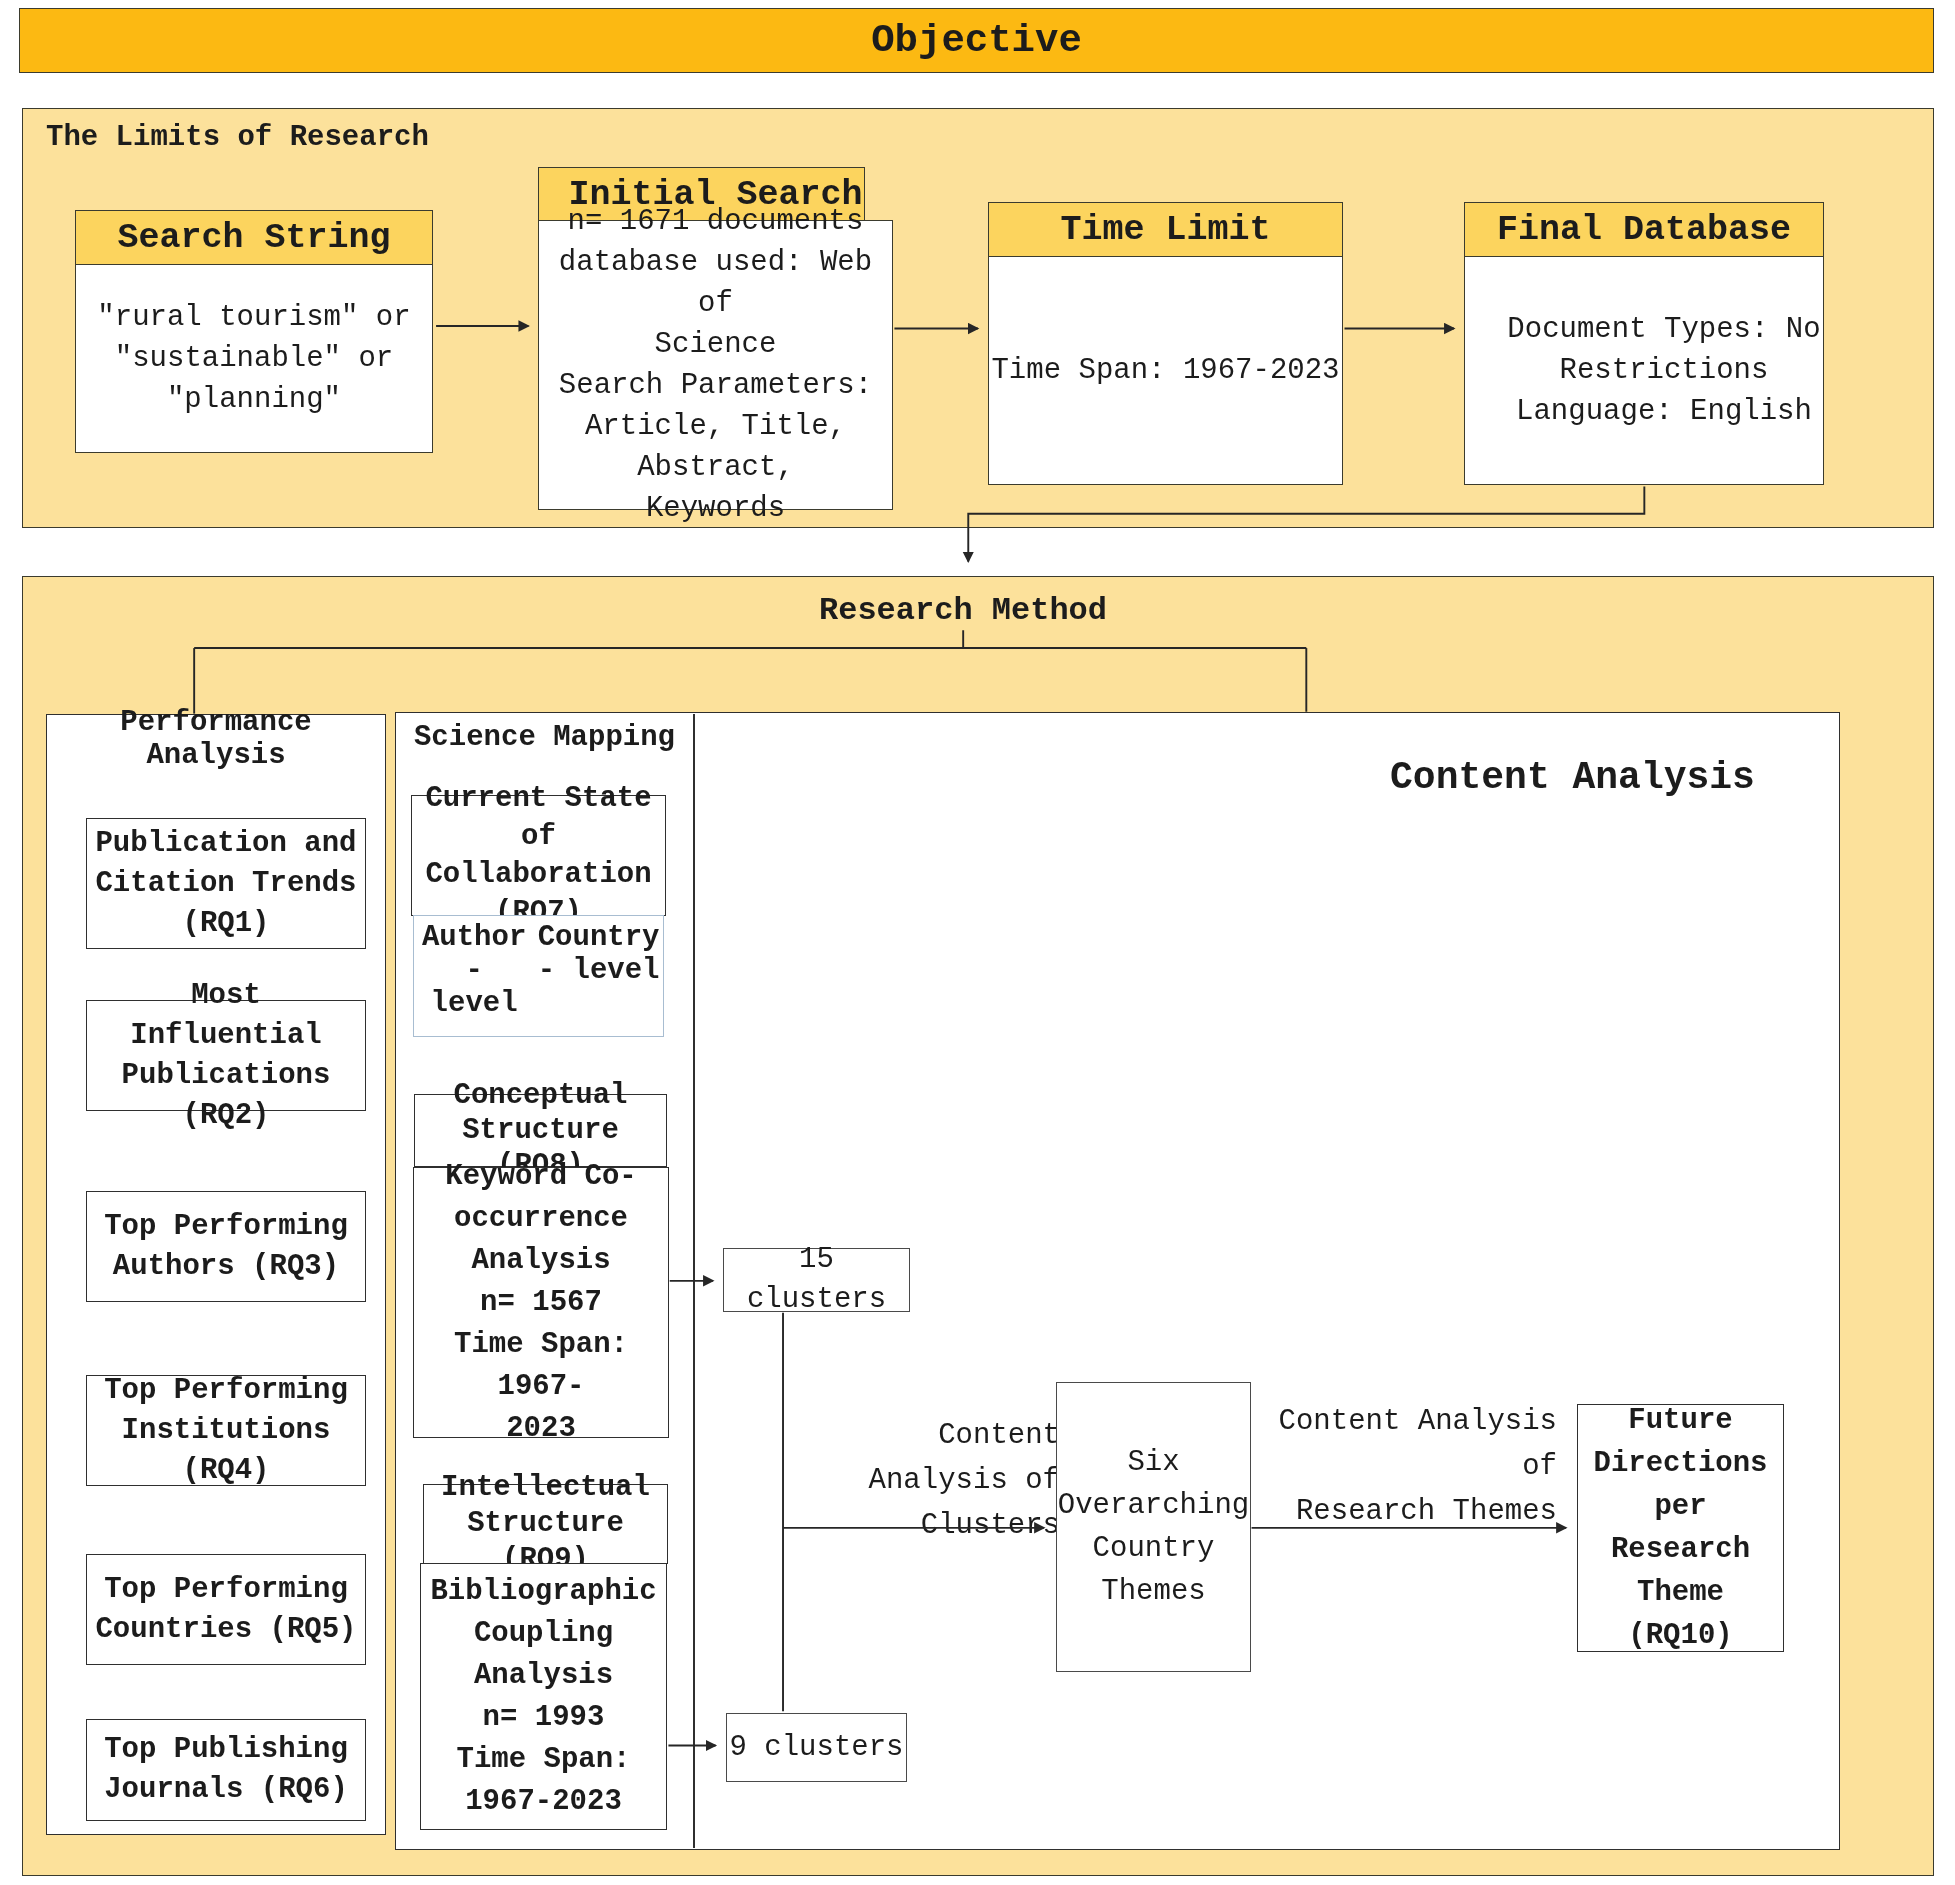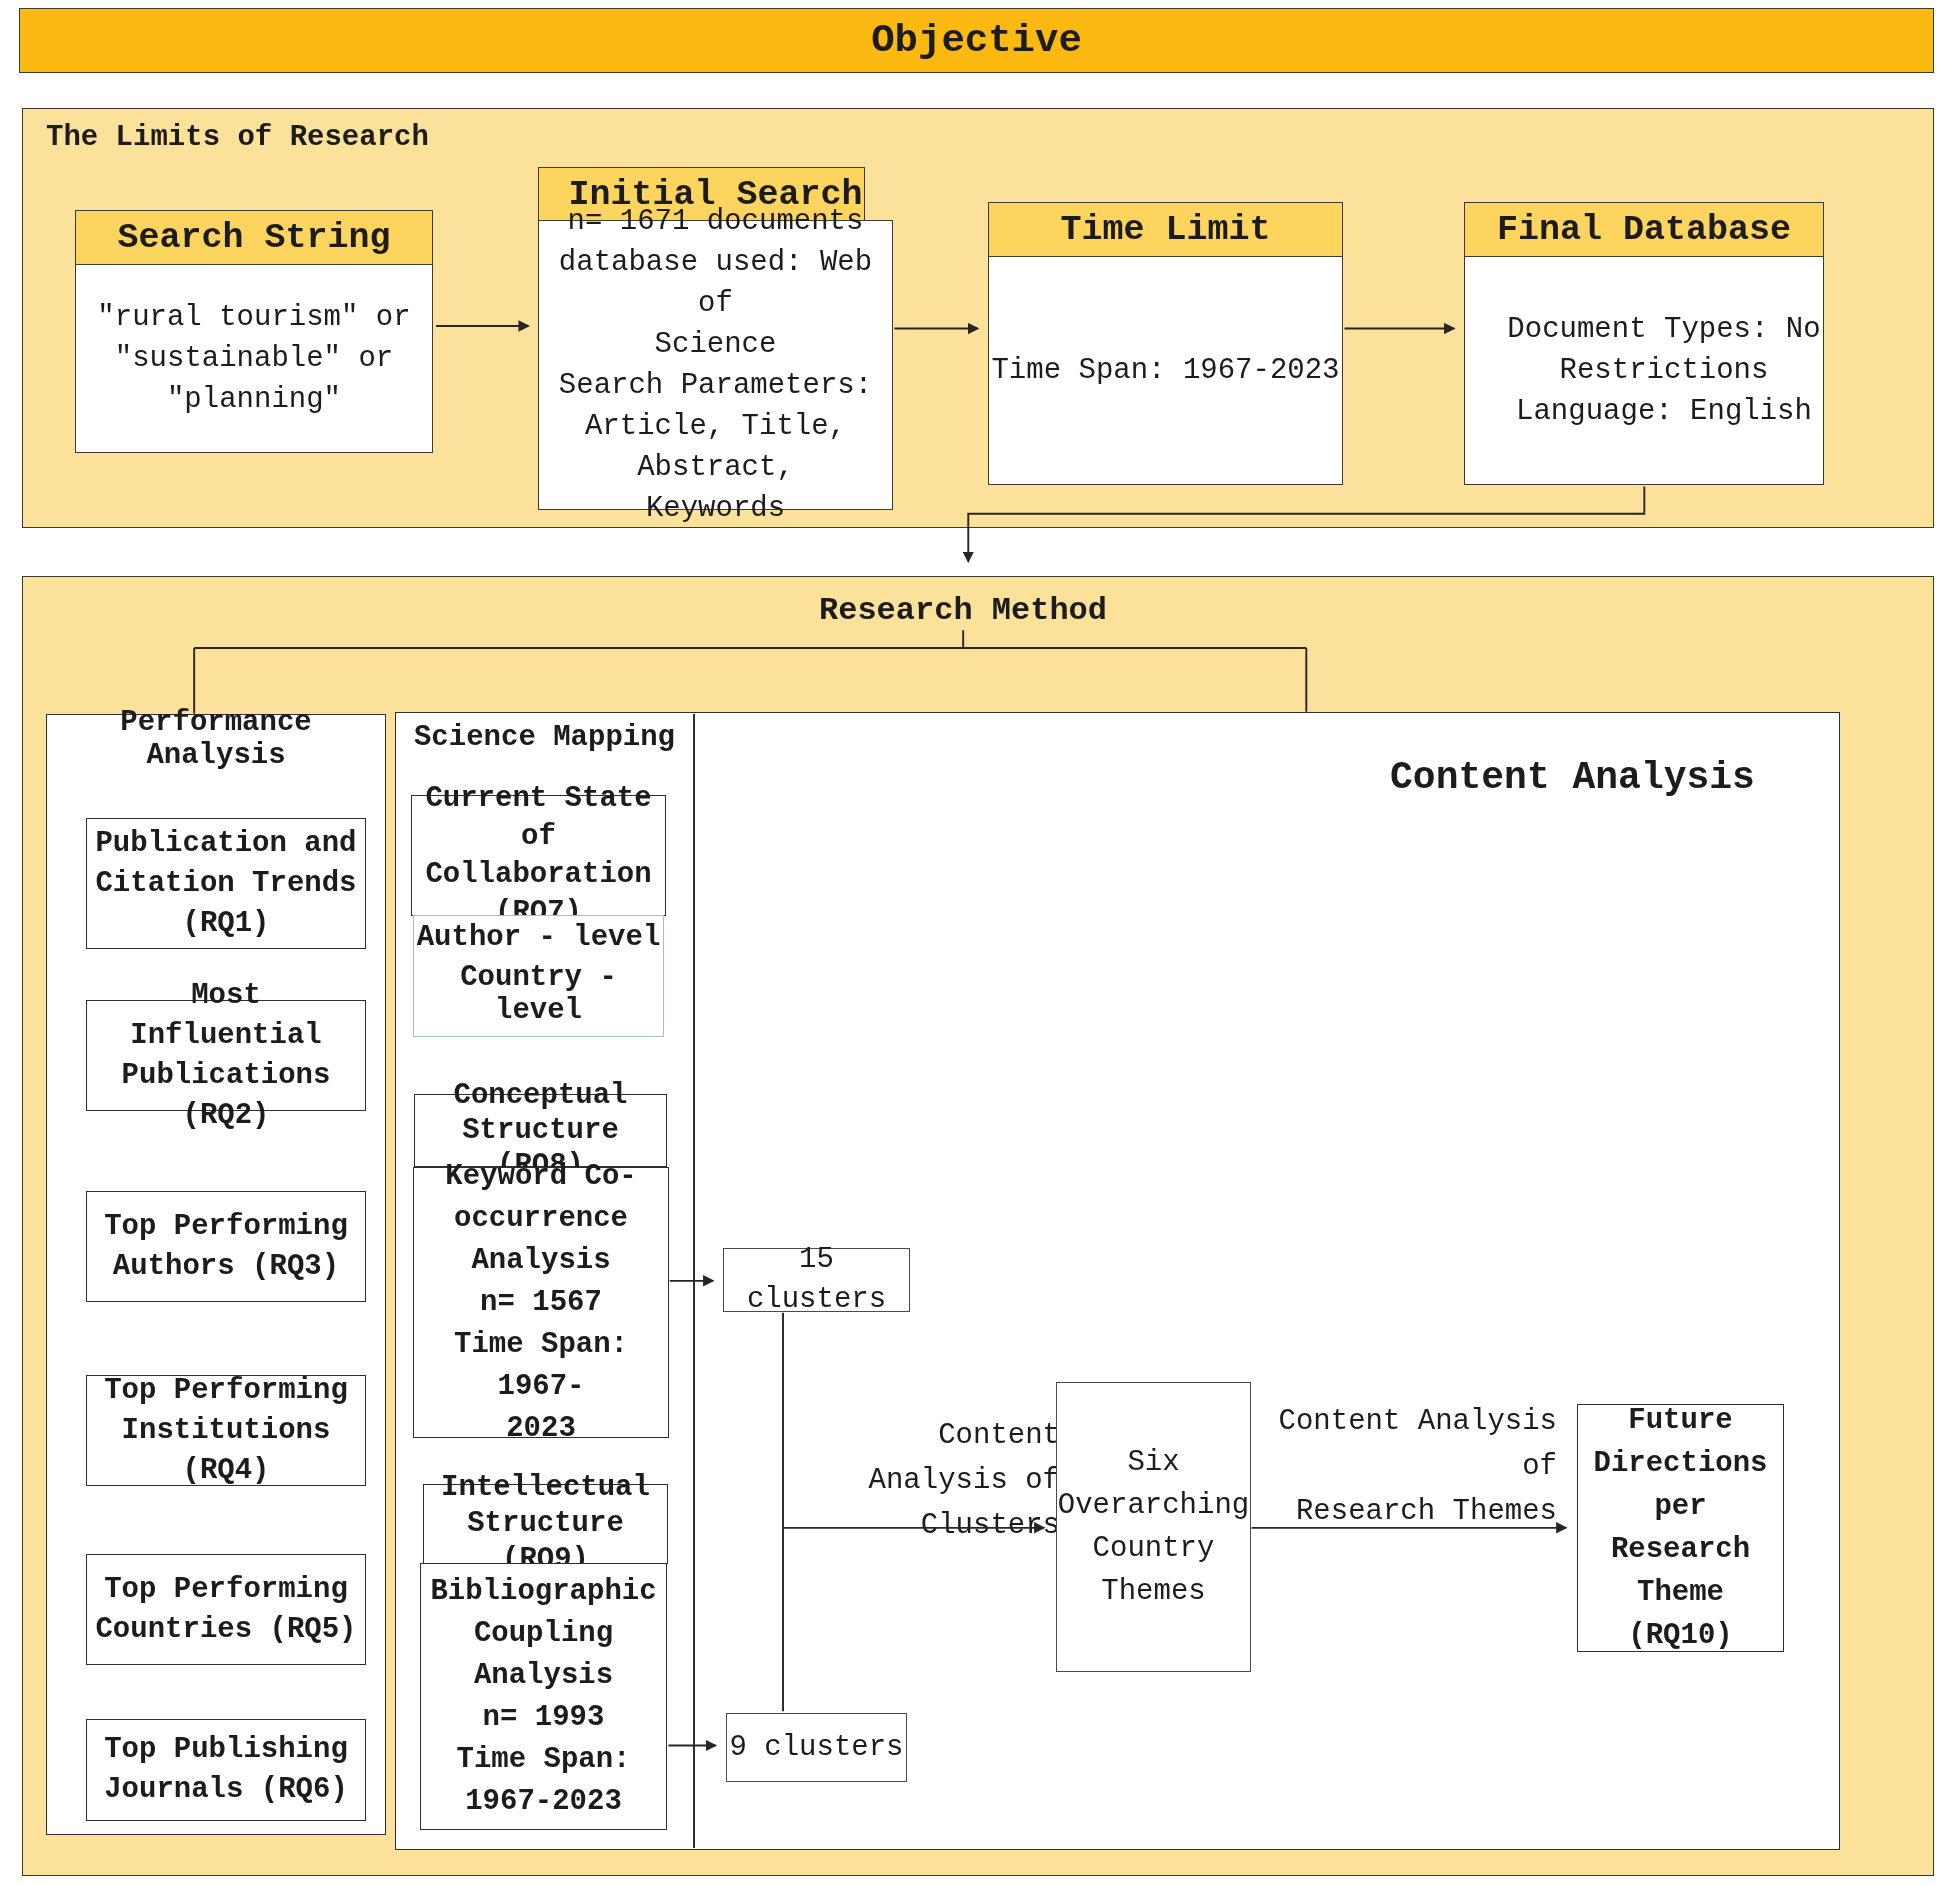--- a/index.html
+++ b/index.html
@@ -88,21 +88,21 @@
     <span>Science Mapping</span>
   </div>
   <div class="abs center b" style="left:1305px;top:754px;width:535px;height:46px;font-size:38px;">
     <span>Content Analysis</span>
   </div>
 
   <div class="abs item center pre" style="left:411px;top:795px;width:255px;height:121px;border-width:1.3px;line-height:38px;text-align:center;">Current State of
 Collaboration
 (RQ7)</div>
   <div class="abs" style="left:413px;top:915px;width:251px;height:122px;background:#fff;border:1.3px solid #a8bdd1;
-              display:flex;flex-direction:column;justify-content:space-between;text-align:center;
+              display:flex;flex-direction:row;justify-content:space-between;text-align:center;
               font-size:29px;font-weight:bold;padding:5.1px 0 9px 0;box-sizing:border-box;">
     <span>Author  - level</span>
     <span>Country - level</span>
   </div>
   <div class="abs item center pre" style="left:414px;top:1094px;width:253px;height:73px;border-width:1.3px;line-height:35px;">Conceptual
 Structure (RQ8)</div>
   <div class="abs item center pre" style="left:413px;top:1167px;width:256px;height:271px;border-width:1.3px;line-height:42px;">Keyword Co-
 occurrence
 Analysis
 n= 1567

